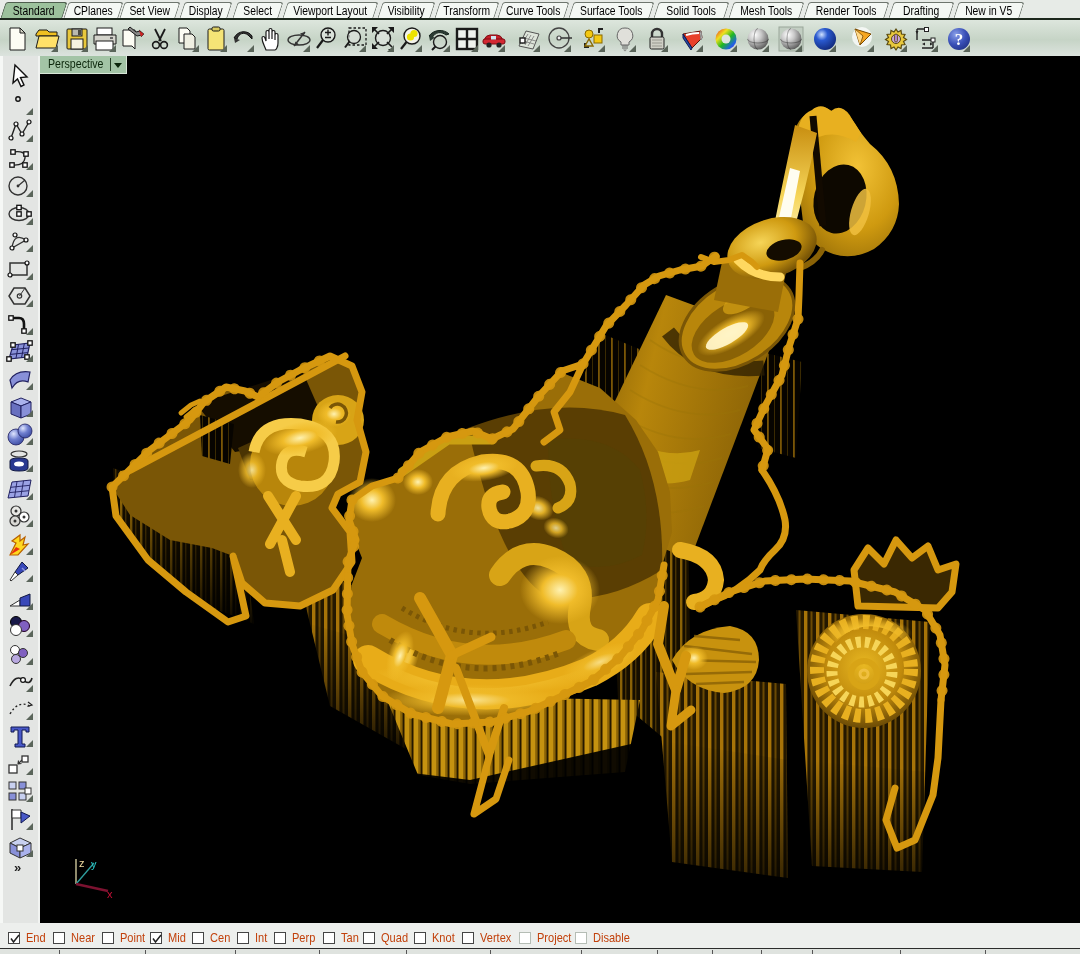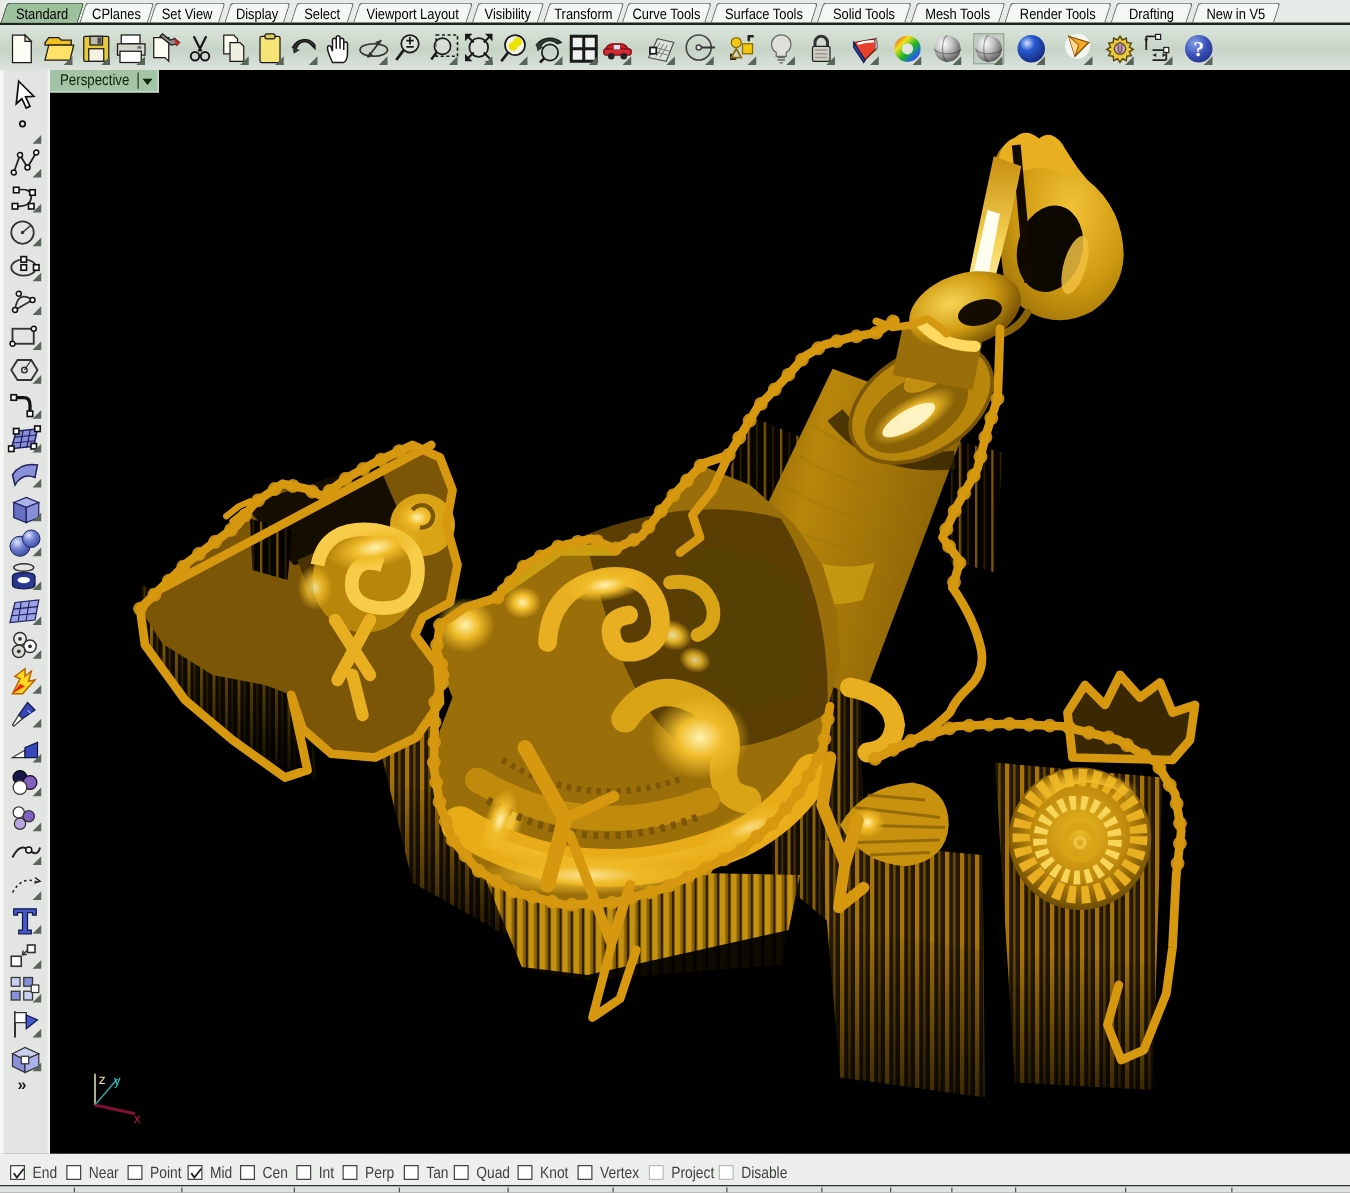--- a/index.html
+++ b/index.html
@@ -23,21 +23,21 @@
   #viewport { position:absolute; left:40px; top:0; width:1040px; height:867px;
     background:#000; overflow:hidden; }
   #persp { position:absolute; left:0px; top:0px; width:87px; height:18px;
     background:#a3c4a6; border-right:1px solid #d8e6d8; border-bottom:1px solid #d8e6d8;
     color:#0b260b; font-size:12.5px; line-height:17px; padding-left:8px; }
   #persp .sep { position:absolute; right:15px; top:2px; bottom:2px; width:1px; background:#274027; }
   #persp .arr { position:absolute; right:4px; top:7px; width:0; height:0;
     border-left:4px solid transparent; border-right:4px solid transparent;
     border-top:5px solid #0b260b; }
   #osnap { position:relative; height:25px; background:#edefed;
-    font-size:13px; color:#404040; }
+    font-size:13px; color:#c2410c; }
   .os { position:absolute; top:8px; height:14px; line-height:14px; transform:scaleX(.85); transform-origin:0 50%; }
   .cb { position:absolute; top:9px; width:12px; height:12px; background:#fff;
     border:1px solid #454545; }
   .cb.gray { border-color:#b5bdb5; }
   .cb svg { position:absolute; left:0; top:0; }
   #statusrow { position:relative; height:6px; background:#dfe3df; border-top:1.5px solid #2c2c2c; }
   #statusrow i { position:absolute; top:1px; bottom:0; width:1px; background:#555; }
 </style>
 </head>
 <body>

